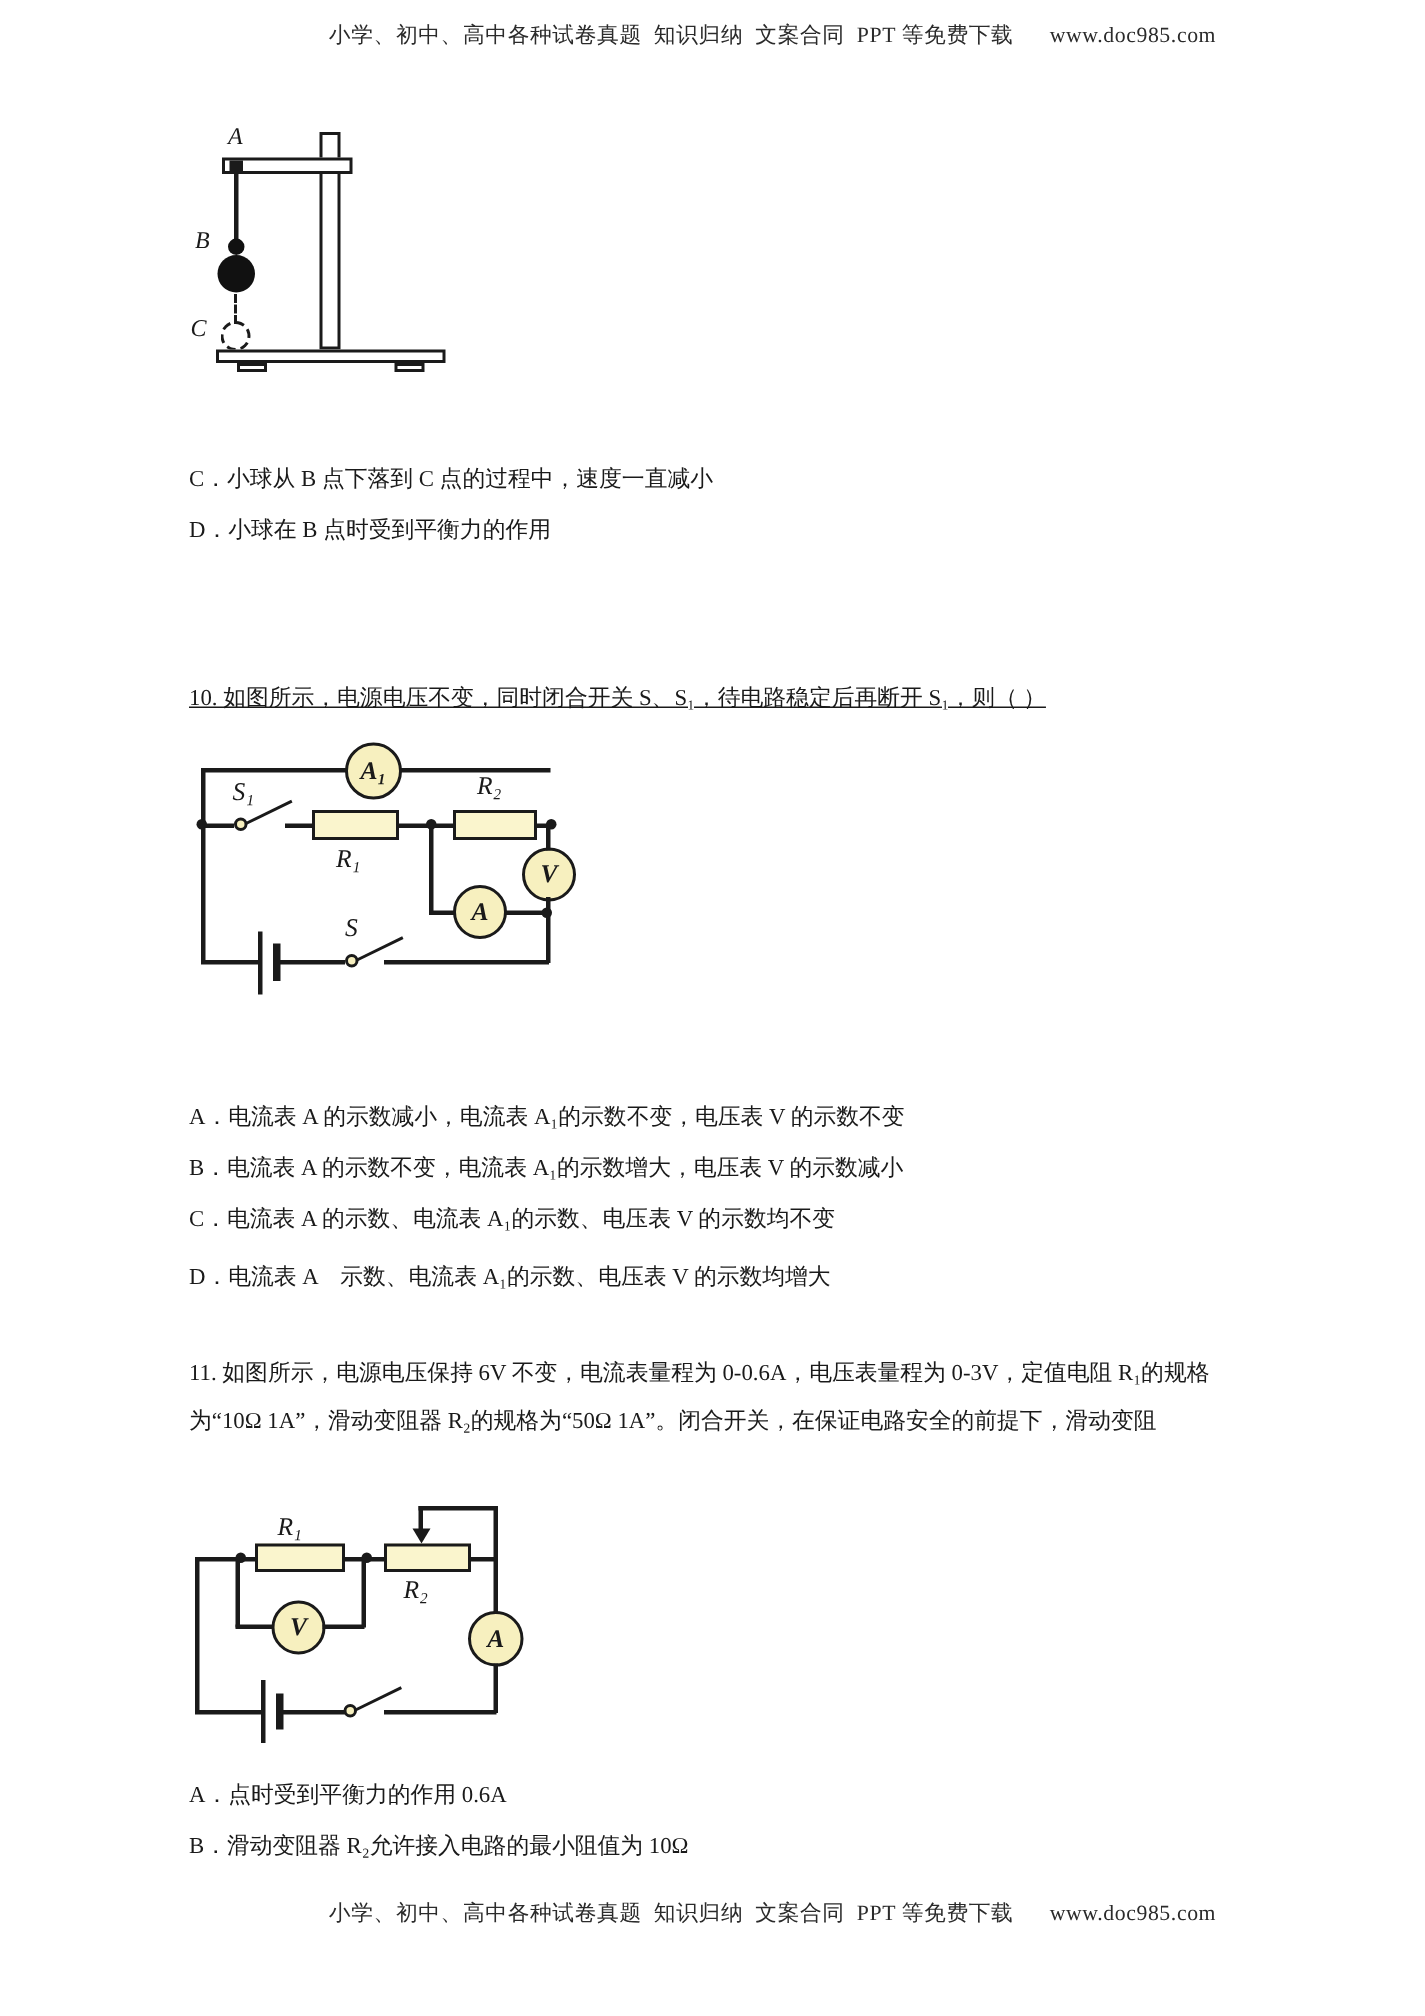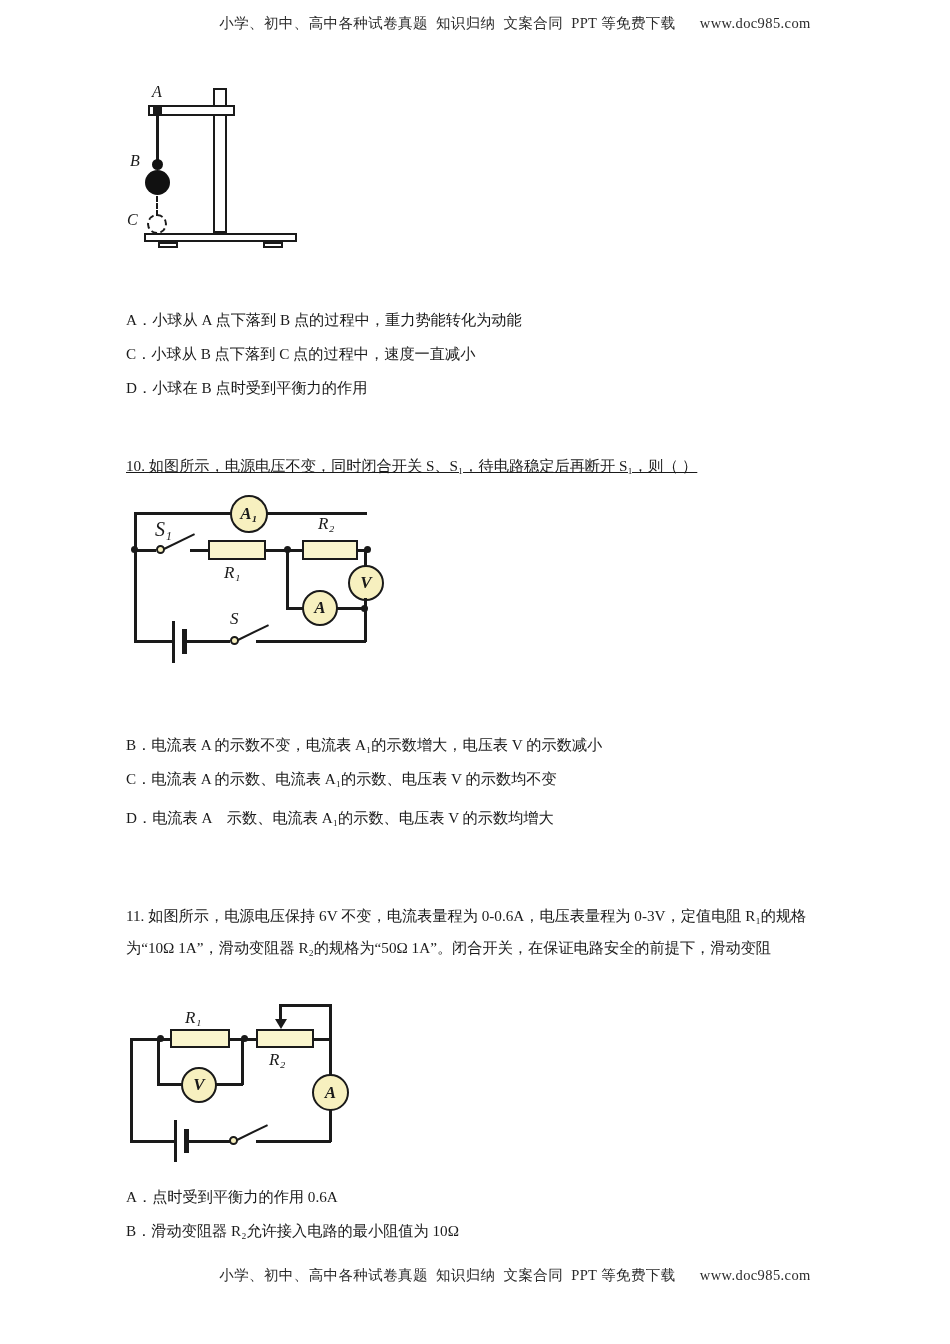--- a/index.html
+++ b/index.html
@@ -164,41 +164,40 @@
     <div class="hollow" style="left:18px; top:155px; width:153px; height:9px;"></div>
     <div class="hollow" style="left:32px; top:164px; width:20px; height:6px;"></div>
     <div class="hollow" style="left:137px; top:164px; width:20px; height:6px;"></div>
 
     <div class="lbl" style="left:26px; top:5px; font-size:16px;">A</div>
     <div class="lbl" style="left:4px; top:74px; font-size:16px;">B</div>
     <div class="lbl" style="left:1px; top:133px; font-size:16px;">C</div>
   </div>
 
   <div style="position:absolute; left:86px; top:303px; width:790px;">
-    <div class="opt">A．小球从 A 点下落到 B 点的过程中，重力势能转化为动能</div>
     <div class="opt">C．小球从 B 点下落到 C 点的过程中，速度一直减小</div>
     <div class="opt">D．小球在 B 点时受到平衡力的作用</div>
   </div>
 
   <div class="q-stem" style="position:absolute; left:86px; top:450px; width:790px;text-decoration:underline;">10. 如图所示，电源电压不变，同时闭合开关 S、S₁，待电路稳定后再断开 S₁，则（      ）</div>
 
   <div class="fig" style="position:absolute; left:86px; top:490px; width:270px; height:165px;">
 
     <div class="wire" style="left:8px; top:22px; width:2.5px; height:38px;"></div>
     <div class="wire" style="left:8px; top:22px; width:97px; height:2.5px;"></div>
     <div class="wire" style="left:141px; top:22px; width:100px; height:2.5px;"></div>
     <div class="meter" style="left:104px; top:5px; width:38px; height:38px; font-size:17px;">
       <span>A₁</span>
     </div>
 
     <div class="node" style="left:5px; top:56px;"></div>
     <div class="wire" style="left:8px; top:59px; width:22px; height:2.5px;"></div>
     <div class="switch-pivot" style="left:30px; top:55px;"></div>
     <div class="switch-blade" style="left:38px; top:58px; width:34px; transform:rotate(-26deg);"></div>
-    <div class="lbl" style="left:29px; top:28px; font-size:20px;">S₁</div>
+    <div class="lbl" style="left:29px; top:28px; font-size:17px;">S₁</div>
     <div class="wire" style="left:64px; top:59px; width:18px; height:2.5px;"></div>
     <div class="resistor" style="left:82px; top:50px; width:58px; height:20px;"></div>
     <div class="lbl" style="left:98px; top:73px; font-size:17px;">R₁</div>
     <div class="wire" style="left:140px; top:59px; width:22px; height:2.5px;"></div>
     <div class="node" style="left:158px; top:56px;"></div>
     <div class="wire" style="left:162px; top:59px; width:14px; height:2.5px;"></div>
     <div class="resistor" style="left:176px; top:50px; width:56px; height:20px;"></div>
     <div class="lbl" style="left:192px; top:24px; font-size:17px;">R₂</div>
     <div class="wire" style="left:232px; top:59px; width:10px; height:2.5px;"></div>
     <div class="node" style="left:238px; top:56px;"></div>
@@ -223,20 +222,21 @@
     <div class="switch-blade" style="left:112px; top:149px; width:34px; transform:rotate(-26deg);"></div>
     <div class="lbl" style="left:104px; top:119px; font-size:17px;">S</div>
     <div class="wire" style="left:60px; top:150px; width:44px; height:2.5px;"></div>
     <div class="batt-short" style="left:56px; top:139px; height:25px;"></div>
     <div class="batt-long" style="left:46px; top:131px; height:42px;"></div>
     <div class="wire" style="left:8px; top:150px; width:38px; height:2.5px;"></div>
     <div class="wire" style="left:8px; top:59px; width:2.5px; height:93px;"></div>
   </div>
 
   <div style="position:absolute; left:86px; top:728px; width:790px;">
+    <div class="opt">A．电流表 A 的示数减小，电流表 A₁的示数不变，电压表 V 的示数不变</div>
     <div class="opt">B．电流表 A 的示数不变，电流表 A₁的示数增大，电压表 V 的示数减小</div>
     <div class="opt">C．电流表 A 的示数、电流表 A₁的示数、电压表 V 的示数均不变</div>
     <div class="opt" style="line-height:44px;">D．电流表 A    示数、电流表 A₁的示数、电压表 V 的示数均增大</div>
   </div>
 
   <div style="position:absolute; left:86px; top:900px; width:795px;">
     <div class="q-stem" style="white-space:pre;">11. 如图所示，电源电压保持 6V 不变，电流表量程为 0-0.6A，电压表量程为 0-3V，定值电阻 R₁的规格</div>
     <div class="q-stem" style="white-space:pre;">为“10Ω 1A”，滑动变阻器 R₂的规格为“50Ω 1A”。闭合开关，在保证电路安全的前提下，滑动变阻</div>
   </div>
 

